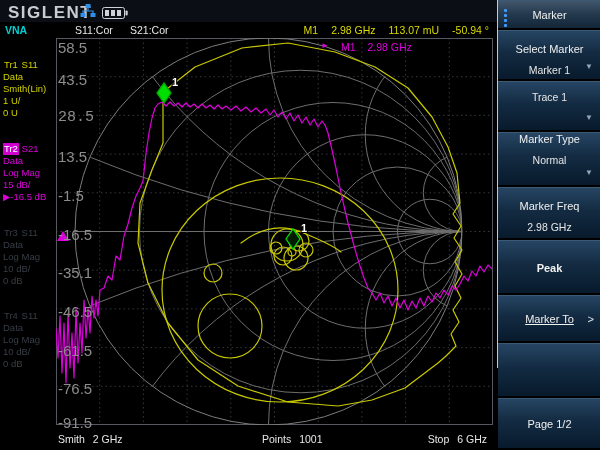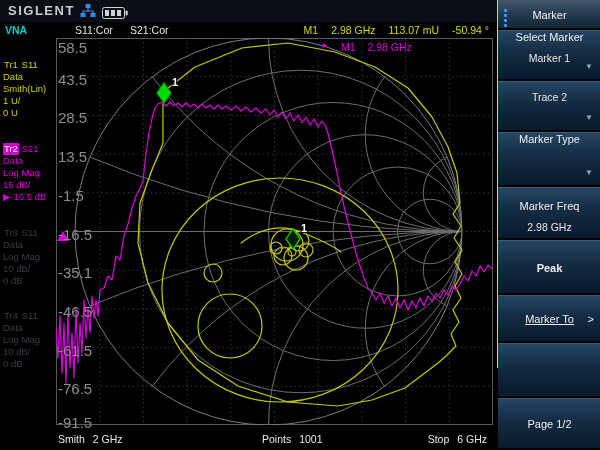--- a/index.html
+++ b/index.html
@@ -1,20 +1,20 @@
 <!DOCTYPE html>
 <html><head>
 <meta charset="utf-8">
 <style>
   html,body{margin:0;padding:0;background:#000;}
   #screen{position:relative;width:600px;height:450px;background:#000;overflow:hidden;
           font-family:"Liberation Sans",sans-serif;-webkit-font-smoothing:antialiased;}
   
   #topbar{position:absolute;left:0;top:0;width:497px;height:22px;background:#0b0e14;}
-  #logo{position:absolute;left:8px;top:3px;font-size:13px;font-weight:bold;letter-spacing:1.5px;color:#c9ccd1;}
+  #logo{position:absolute;left:8px;top:3px;font-size:17px;font-weight:bold;letter-spacing:1.5px;color:#c9ccd1;}
   #net-icon{position:absolute;left:80px;top:4px;}
   #batt-icon{position:absolute;left:102px;top:5px;}
   
   #status-row{position:absolute;left:0;top:23px;width:497px;height:15px;font-size:10.5px;}
   #vna-label{position:absolute;left:5px;top:1px;color:#00cfcf;font-weight:bold;}
   .cor{position:absolute;top:1px;color:#e8e8e8;}
   #cor-s11{left:75px;} #cor-s21{left:130px;}
   #readout-t1{position:absolute;right:8px;top:1px;color:#d9d900;display:flex;gap:13px;}
   
   #plot-wrap{position:absolute;left:56px;top:38px;width:437px;height:387px;}
@@ -154,21 +154,21 @@
           <text x="116" y="48" fill="#fff" font-size="11" font-weight="bold" paint-order="stroke" stroke="#000" stroke-width="2">1</text>
         </g>
         <g>
           <polygon points="237,211 230,201 237,191 244,201" fill="#001c00" stroke="#00dd00" stroke-width="1.3"></polygon>
           <text x="245" y="194" fill="#fff" font-size="11" font-weight="bold" paint-order="stroke" stroke="#000" stroke-width="2">1</text>
         </g>
       </svg>
     <div id="ylabels">
         <div class="ylab" style="top: 1px;">58.5</div>
         <div class="ylab" style="top: 32.7px;">43.5</div>
-        <div class="ylab" style="top: 71.4px;">28.5</div>
+        <div class="ylab" style="top: 71.4px; font-family: Liberation Mono, monospace;">28.5</div>
         <div class="ylab" style="top: 110.1px;">13.5</div>
         <div class="ylab" style="top: 148.8px;">-1.5</div>
         <div class="ylab" style="top: 187.5px;">-16.5</div>
         <div class="ylab" style="top: 226.2px;">-35.1</div>
         <div class="ylab" style="top: 264.9px;">-46.5</div>
         <div class="ylab" style="top: 303.6px;">-61.5</div>
         <div class="ylab" style="top: 342.3px;">-76.5</div>
         <div class="ylab" style="top: 376px;">-91.5</div>
       </div>
     <div id="readout-t2">
@@ -232,30 +232,31 @@
       <div id="menu-dots">
           <i></i>
           <i></i>
           <i></i>
           <i></i>
         </div>
       <div class="lbl" style="padding-top:8px;">Marker</div>
     </div>
     <div id="menu-buttons">
         <div class="mbtn" style="top: 30px; height: 51px;">
-          <div class="lbl" style="padding-top: 0;">Select Marker</div>
+          <div class="lbl" style="padding-top: 12px;">Select Marker</div>
           <div class="val" style="padding-top: 9px;">Marker 1</div>
           <span class="caret" style="top: 31px;">▼</span>
         </div>
         <div class="mbtn" style="top: 81px; height: 51px;">
-          <div class="val" style="padding-top: 9px;">Trace 2</div>
+          <div class="val" style="padding-top: 9px;">Trace 1</div>
           <span class="caret" style="top: 31px;">▼</span>
         </div>
         <div class="mbtn" style="top: 132px; height: 55px;">
           <div class="lbl" style="padding-top: 0;">Marker Type</div>
+          <div class="val" style="padding-top: 9px;">Normal</div>
           <span class="caret" style="top: 35px;">▼</span>
         </div>
         <div class="mbtn" style="top: 187px; height: 53px;">
           <div class="lbl" style="padding-top: 12px;">Marker Freq</div>
           <div class="val" style="padding-top: 9px;">2.98 GHz</div>
         </div>
         <div class="mbtn" style="top: 240px; height: 55px; font-weight: bold;">
           <div class="lbl" style="padding-top: 20.5px;">Peak</div>
         </div>
         <div class="mbtn" style="top: 295px; height: 48px;">

